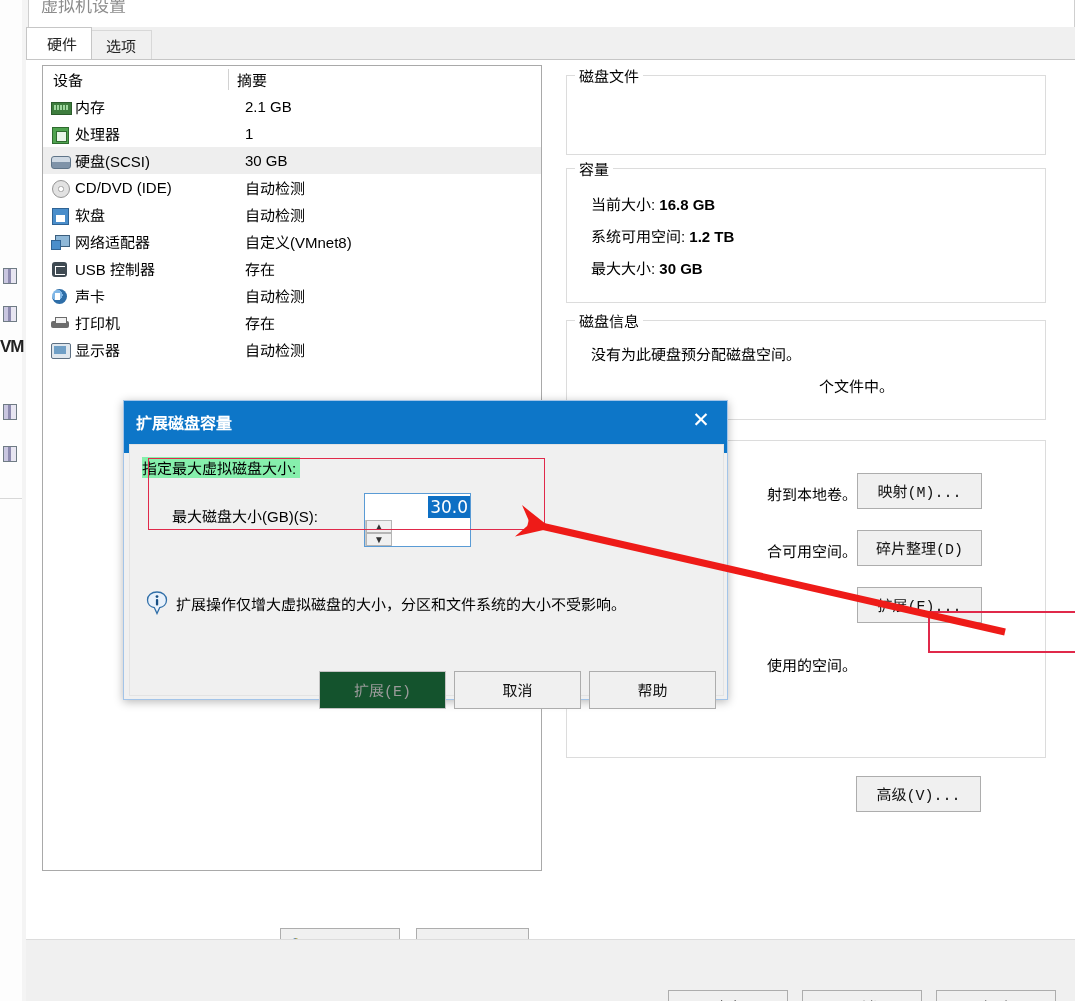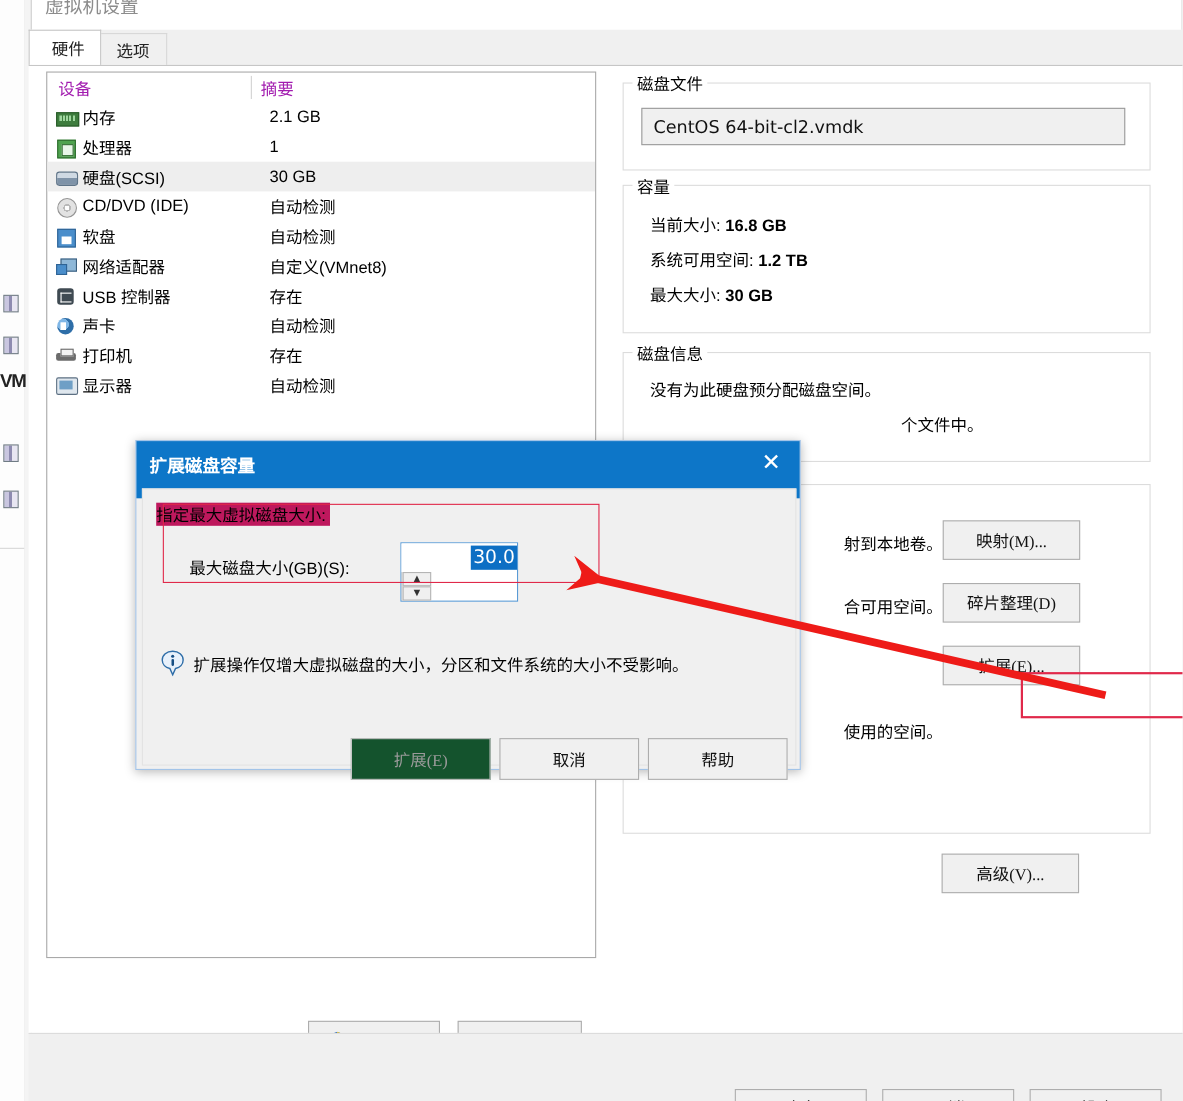--- a/index.html
+++ b/index.html
@@ -40,21 +40,21 @@
   #tab-options{left:61px;width:62px;}
 
   
   #panel{position:absolute;left:-3px;top:80px;width:1050px;height:880px;background:#ffffff;
     border-top:1px solid #c6c6c6;box-sizing:border-box;}
 
   
   #device-list{position:absolute;left:16px;top:5px;width:500px;height:806px;
     border:1px solid #a9a9a9;background:#ffffff;box-sizing:border-box;overflow:hidden;}
   .dv-row{position:relative;height:27px;display:flex;align-items:center;}
-  .dv-row.header{height:27px;color:#a21caf;}
+  .dv-row.header{height:27px;color:#000000;}
   .dv-row.selected{background:#eeeeee;}
   .dv-ic{width:22px;height:18px;margin-left:7px;margin-right:3px;position:relative;flex:none;}
   .dv-name{width:170px;font-size:15px;white-space:nowrap;overflow:hidden;}
   .dv-sum{font-size:15px;white-space:nowrap;}
   .hdr-name{width:180px;padding-left:10px;font-size:15px;}
   .hdr-sep{position:absolute;left:185px;top:3px;width:1px;height:21px;background:#d2d2d2;}
   .hdr-sum{padding-left:4px;font-size:15px;}
 
   
   .ic-mem{position:absolute;left:1px;top:4px;width:19px;height:11px;background:#3e7d3e;border:1px solid #2b5c2b;}
@@ -79,21 +79,21 @@
   .ic-snd:after{content:"";position:absolute;left:3px;top:4px;width:5px;height:7px;background:#ffffff;}
   .ic-prn{position:absolute;left:1px;top:3px;width:18px;height:13px;}
   .ic-prn:before{content:"";position:absolute;left:0px;top:4px;width:18px;height:7px;background:#6b6b6b;border-radius:2px;}
   .ic-prn:after{content:"";position:absolute;left:4px;top:0px;width:10px;height:5px;background:#f2f2f2;border:1px solid #6b6b6b;}
   .ic-disp{position:absolute;left:1px;top:2px;width:18px;height:14px;background:#dfe7ee;border:1px solid #5d7083;border-radius:2px;}
   .ic-disp:after{content:"";position:absolute;left:2px;top:2px;width:12px;height:8px;background:#6f9fc6;}
 
   
   .btn{box-sizing:border-box;background:#f0f0f0;border:1px solid #adadad;
     font-size:15px;color:#111;display:flex;align-items:center;justify-content:center;
-    font-family:Liberation Serif, serif;cursor:default;}
+    font-family:Liberation Mono, monospace;cursor:default;}
   .btn.disabled{color:#9a9a9a;background:#14532d;border-color:#c4c4c4;}
   #btn-add{position:absolute;left:254px;top:868px;width:120px;height:36px;}
   #btn-remove{position:absolute;left:390px;top:868px;width:113px;height:36px;}
   .shield{width:15px;height:16px;margin-right:4px;flex:none;position:relative;}
   .shield svg{display:block;}
 
   
   .group{position:absolute;box-sizing:border-box;border:1px solid #dcdcdc;}
   .group > .legend{position:absolute;top:-11px;left:8px;background:#ffffff;padding:0 4px;font-size:15px;color:#000;}
   #grp-diskfile{left:540px;top:15px;width:480px;height:80px;}
@@ -126,21 +126,21 @@
   #expand-dialog{position:absolute;left:123px;top:400px;width:605px;height:300px;
     background:#f0f0f0;border:1px solid #a3c4e8;box-sizing:border-box;
     box-shadow:0 2px 9px rgba(0,0,0,.28);}
   #dlg-titlebar{position:relative;height:52px;background:#0d76c8;font-weight:bold;}
   #dlg-title{position:absolute;left:12px;top:9px;font-size:16px;color:#ffffff;}
   #dlg-close{position:absolute;right:6px;top:4px;width:40px;height:30px;
     display:flex;align-items:center;justify-content:center;color:#ffffff;font-size:21px;
     font-family:"DejaVu Sans",sans-serif;cursor:default;}
   #dlg-body{position:absolute;left:5px;top:43px;width:595px;height:252px;background:#f0f0f0;
     border:1px solid #e3e3e3;box-sizing:border-box;}
-  #dlg-spec-label{position:absolute;left:12px;top:12px;font-size:15px;color:#000;background:#be185d;padding-right:4px;}
+  #dlg-spec-label{position:absolute;left:12px;top:12px;font-size:15px;color:#000;background:#86efac;padding-right:4px;}
   #dlg-field-label{position:absolute;left:42px;top:60px;font-size:15px;color:#000;}
   #spin-wrap{position:absolute;left:234px;top:48px;width:107px;height:54px;
     border:1px solid #5a9bd5;box-sizing:border-box;background:#ffffff;display:flex;flex-direction:column;}
   #spin-input{flex:1;display:flex;align-items:center;justify-content:flex-end;
     background:#ffffff;padding-right:0px;}
   #spin-value{background:#0d6fc4;color:#ffffff;font-size:17px;padding:1px 2px;
     font-family:"DejaVu Sans","Liberation Sans",sans-serif;}
   #spin-btns{width:26px;display:flex;flex-direction:column;border-left:1px solid #c9c9c9;}
   .spin-b{flex:1;background:#f0f0f0;border:1px solid #b5b5b5;display:flex;
     align-items:center;justify-content:center;font-size:10px;color:#333;box-sizing:border-box;}
@@ -294,21 +294,20 @@
         </svg>
       </span>
       <span>添加(A)...</span>
     </div>
     <div id="btn-remove" class="btn">
       <span>移除(R)</span>
     </div>
 
     <div class="group" id="grp-diskfile">
       <div class="legend">磁盘文件</div>
-      <div id="disk-file-box">CentOS 64-bit-cl2.vmdk</div>
     </div>
 
     <div class="group" id="grp-capacity">
       <div class="legend">容量</div>
       <div class="cap-line" style="top:24px">
         <span>当前大小:</span>
         <b>16.8 GB</b>
       </div>
       <div class="cap-line" style="top:56px">
         <span>系统可用空间:</span>

